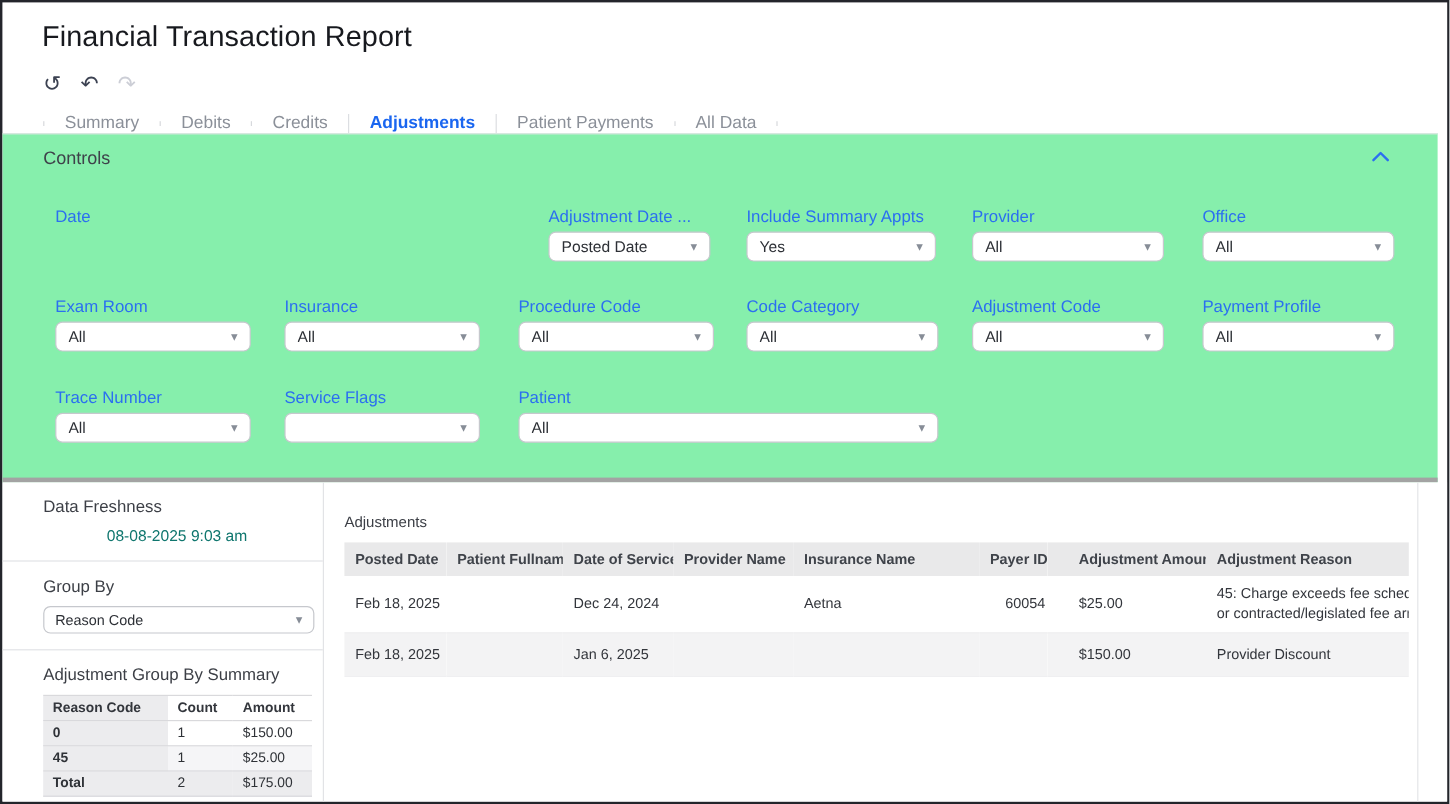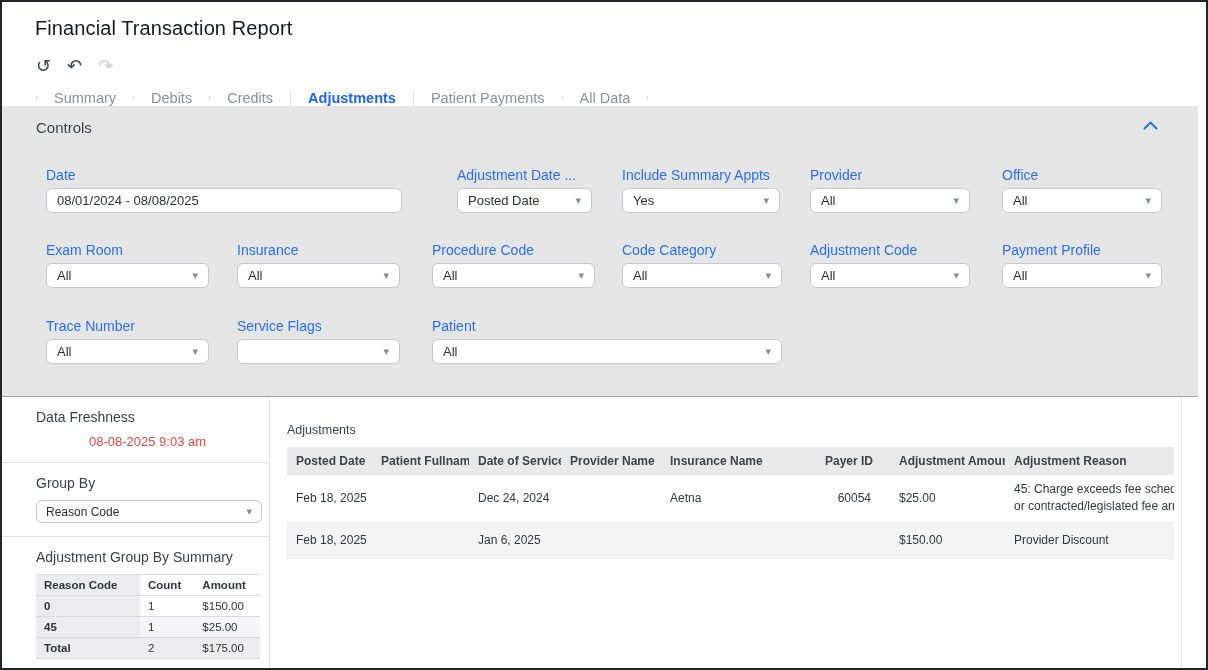--- a/index.html
+++ b/index.html
@@ -7,21 +7,21 @@
   body { font-family:"Liberation Sans", sans-serif; }
 
   .window{
     width:1208px; height:670px; background:#fff;
     border:2px solid #23252b; position:relative;
     display:flex; flex-direction:column; overflow:hidden;
   }
 
   
   .page-title{
-    padding:15px 0 0 33px; font-size:20px; font-weight:500; color:#17191e;
+    padding:15px 0 0 33px; font-size:24px; font-weight:500; color:#17191e;
     letter-spacing:.1px;
   }
   .toolbar{ display:flex; gap:12px; margin:17px 0 0 32px; align-items:center; }
   .tool-btn{
     background:none; border:none; font-size:18px; line-height:18px;
     color:#3c4252; cursor:pointer; padding:0 2px;
     font-family:"DejaVu Sans", sans-serif;
   }
   .tool-btn.disabled{ color:#ccced6; }
 
@@ -32,22 +32,22 @@
     padding:0 17px; display:flex; align-items:center; font-size:14.5px;
     color:#8b9099; cursor:pointer; background:transparent; border:none;
   }
   .tab.active{
     color:#1a66f0; font-weight:bold; background:#fff;
     border-left:1px solid #dcdee2; border-right:1px solid #dcdee2;
   }
 
   
   .controls{
-    position:relative; height:291px; background:#e5e5e5;
-    border-top:1px solid #e4e5e8; border-bottom:1px solid #a3a3a3;
+    position:relative; height:291px; background:#86efac;
+    border-top:1px solid #e4e5e8; border-bottom:4px solid #a3a3a3;
     margin-right:8px; flex-shrink:0;
   }
   .controls-title{ position:absolute; left:34px; top:12px; font-size:15px; color:#3e424a; }
   .collapse-btn{
     position:absolute; right:40px; top:11px; background:none; border:none; cursor:pointer;
   }
   .filter{ position:absolute; }
   .filter-label{ font-size:14px; color:#2b6ff0; margin-bottom:5px; white-space:nowrap; }
   .filter-ctrl{
     height:25px; background:#fff; border:1px solid #c6c8cd; border-radius:6px;
@@ -58,21 +58,21 @@
   .caret{ font-size:11px; color:#878d97; margin-left:6px; font-family:"DejaVu Sans", sans-serif; }
 
   
   .bottom{ flex:1; display:flex; position:relative; background:#fff; }
   .bottom::after{ content:""; position:absolute; right:24px; top:0; bottom:0; width:1px; background:#e4e5e8; }
 
   .left-panel{ width:268px; border-right:1px solid #e2e3e6; flex-shrink:0; }
   .lp-section{ border-bottom:1px solid #e2e3e6; padding:12px 10px 13px 34px; }
   .lp-section:last-child{ border-bottom:none; }
   .lp-label{ font-size:14px; color:#3c3f46; }
-  .freshness-value{ text-align:center; margin-top:9px; font-size:13px; color:#ef4444; }
+  .freshness-value{ text-align:center; margin-top:9px; font-size:13px; color:#0f766e; }
   .groupby-ctrl{
     margin-top:9px; width:226px; height:23px; background:#fff;
     border:1px solid #c6c8cd; border-radius:6px; display:flex; align-items:center;
     justify-content:space-between; padding:0 9px; font-size:12px; color:#2d3036; cursor:pointer;
   }
 
   .summary-table{ margin-top:9px; width:224px; border-collapse:collapse; font-size:11.5px; color:#2f3237; }
   .summary-table th, .summary-table td{
     text-align:left; padding:4px 8px; border-bottom:1px solid #d9d9dc; font-weight:normal;
   }
@@ -129,23 +129,20 @@
   <div class="controls">
     <div class="controls-title">Controls</div>
     <button class="collapse-btn">
       <svg width="15" height="9" viewBox="0 0 15 9">
           <polyline points="1.5,7.5 7.5,1.5 13.5,7.5" fill="none" stroke="#2b6ff0" stroke-width="2" stroke-linecap="round" stroke-linejoin="round"></polyline>
         </svg>
     </button>
 
     <div class="filter" style="left:44px; top:60px; width:356px">
       <div class="filter-label">Date</div>
-      <div class="filter-ctrl">
-        <span class="val">08/01/2024 - 08/08/2025</span>
-      </div>
     </div>
     <div class="filter" style="left:455px; top:60px; width:135px">
       <div class="filter-label">Adjustment Date ...</div>
       <div class="filter-ctrl">
         <span class="val">Posted Date</span>
         <span class="caret">▾</span>
       </div>
     </div>
     <div class="filter" style="left:620px; top:60px; width:158px">
       <div class="filter-label">Include Summary Appts</div>

